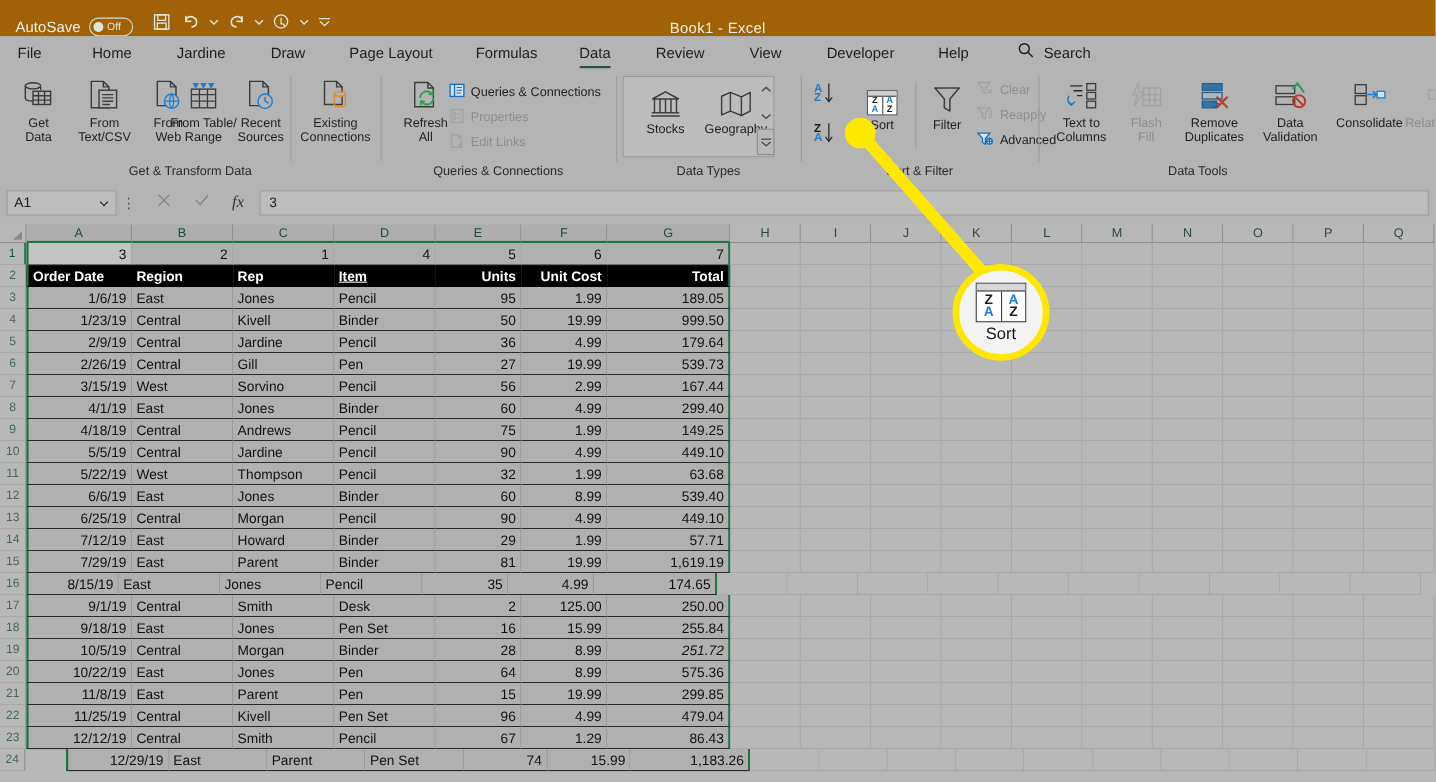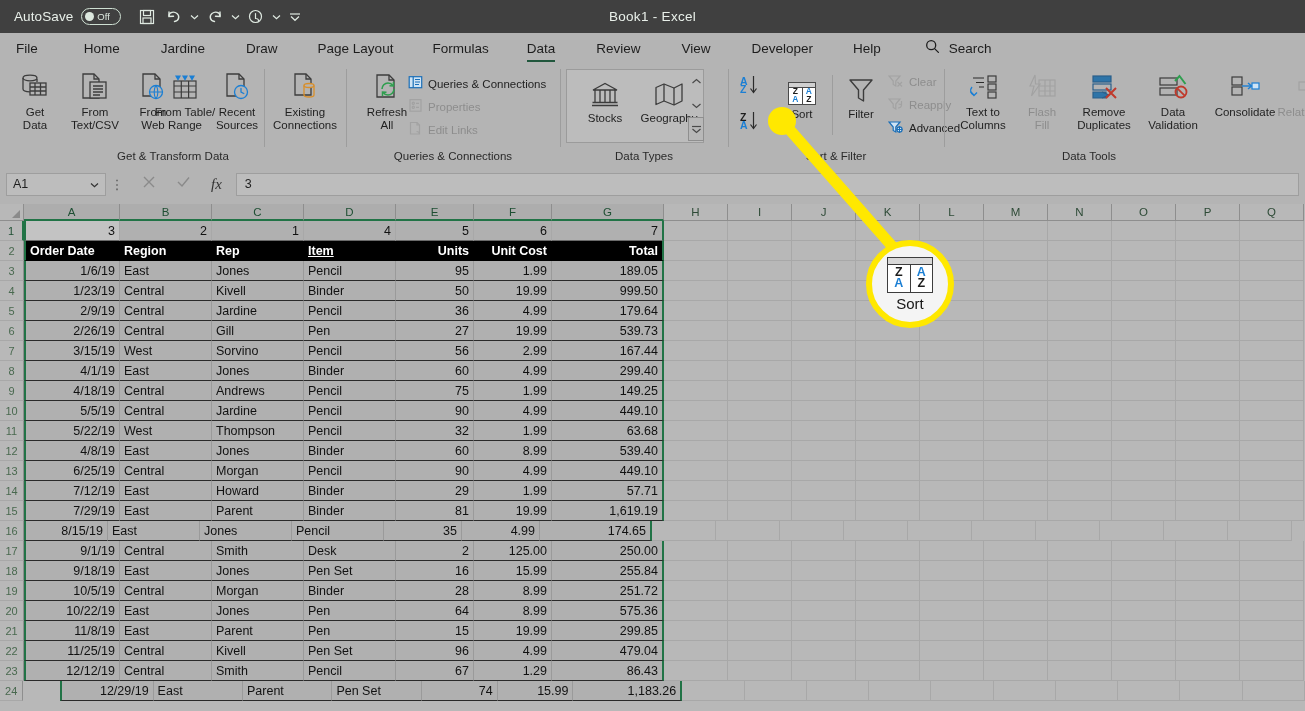--- a/index.html
+++ b/index.html
@@ -8,22 +8,22 @@
     overflow: hidden;
     font-family: "Liberation Sans", sans-serif;
     background: #b4b4b4;
     -webkit-font-smoothing: antialiased;
   }
   .app { position: relative; width: 1305px; height: 711px; }
 
   
   .titlebar {
     position: absolute; left: 0; top: 0; width: 1305px; height: 33px;
-    background: #404040;
-    display: flex; align-items: center;
+    background: #a16207;
+    display: flex; align-items: flex-end;
   }
   .autosave-wrap { display: flex; align-items: center; margin-left: 14px; gap: 8px; }
   .autosave-label { color: #e8efe9; font-size: 13.5px; letter-spacing: .1px; }
   .toggle {
     width: 40px; height: 17px; border-radius: 9px;
     border: 1.4px solid #cfe0d3; background: transparent;
     display: flex; align-items: center; gap: 3px; padding: 0 3px;
   }
   .toggle .knob { width: 9px; height: 9px; border-radius: 50%; background: #dce8de; }
   .toggle .off { color: #dce8de; font-size: 9.5px; }
@@ -906,21 +906,21 @@
           <div class="cell empty" style="width: 64px;"></div>
           <div class="cell empty" style="width: 64px;"></div>
           <div class="cell empty" style="width: 64px;"></div>
           <div class="cell empty" style="width: 64px;"></div>
           <div class="cell empty" style="width: 64px;"></div>
           <div class="cell empty" style="width: 64px;"></div>
           <div class="cell empty" style="width: 64px;"></div>
         </div>
         <div class="row data-row">
           <div class="rh">12</div>
-          <div class="cell data num selborder-l" style="width: 96px;">4/8/19</div>
+          <div class="cell data num selborder-l" style="width: 96px;">6/6/19</div>
           <div class="cell data" style="width: 92px;">East</div>
           <div class="cell data" style="width: 92px;">Jones</div>
           <div class="cell data" style="width: 92px;">Binder</div>
           <div class="cell data num" style="width: 78px;">60</div>
           <div class="cell data num" style="width: 78px;">8.99</div>
           <div class="cell data num selborder-r" style="width: 112px;">539.40</div>
           <div class="cell empty" style="width: 64px;"></div>
           <div class="cell empty" style="width: 64px;"></div>
           <div class="cell empty" style="width: 64px;"></div>
           <div class="cell empty" style="width: 64px;"></div>
@@ -1052,21 +1052,21 @@
           <div class="cell empty" style="width: 64px;"></div>
         </div>
         <div class="row data-row">
           <div class="rh">19</div>
           <div class="cell data num selborder-l" style="width: 96px;">10/5/19</div>
           <div class="cell data" style="width: 92px;">Central</div>
           <div class="cell data" style="width: 92px;">Morgan</div>
           <div class="cell data" style="width: 92px;">Binder</div>
           <div class="cell data num" style="width: 78px;">28</div>
           <div class="cell data num" style="width: 78px;">8.99</div>
-          <div class="cell data num selborder-r" style="width: 112px;">251.72</div>
+          <div class="cell data num selborder-r" style="width: 112px; font-style: italic;">251.72</div>
           <div class="cell empty" style="width: 64px;"></div>
           <div class="cell empty" style="width: 64px;"></div>
           <div class="cell empty" style="width: 64px;"></div>
           <div class="cell empty" style="width: 64px;"></div>
           <div class="cell empty" style="width: 64px;"></div>
           <div class="cell empty" style="width: 64px;"></div>
           <div class="cell empty" style="width: 64px;"></div>
           <div class="cell empty" style="width: 64px;"></div>
           <div class="cell empty" style="width: 64px;"></div>
           <div class="cell empty" style="width: 64px;"></div>

